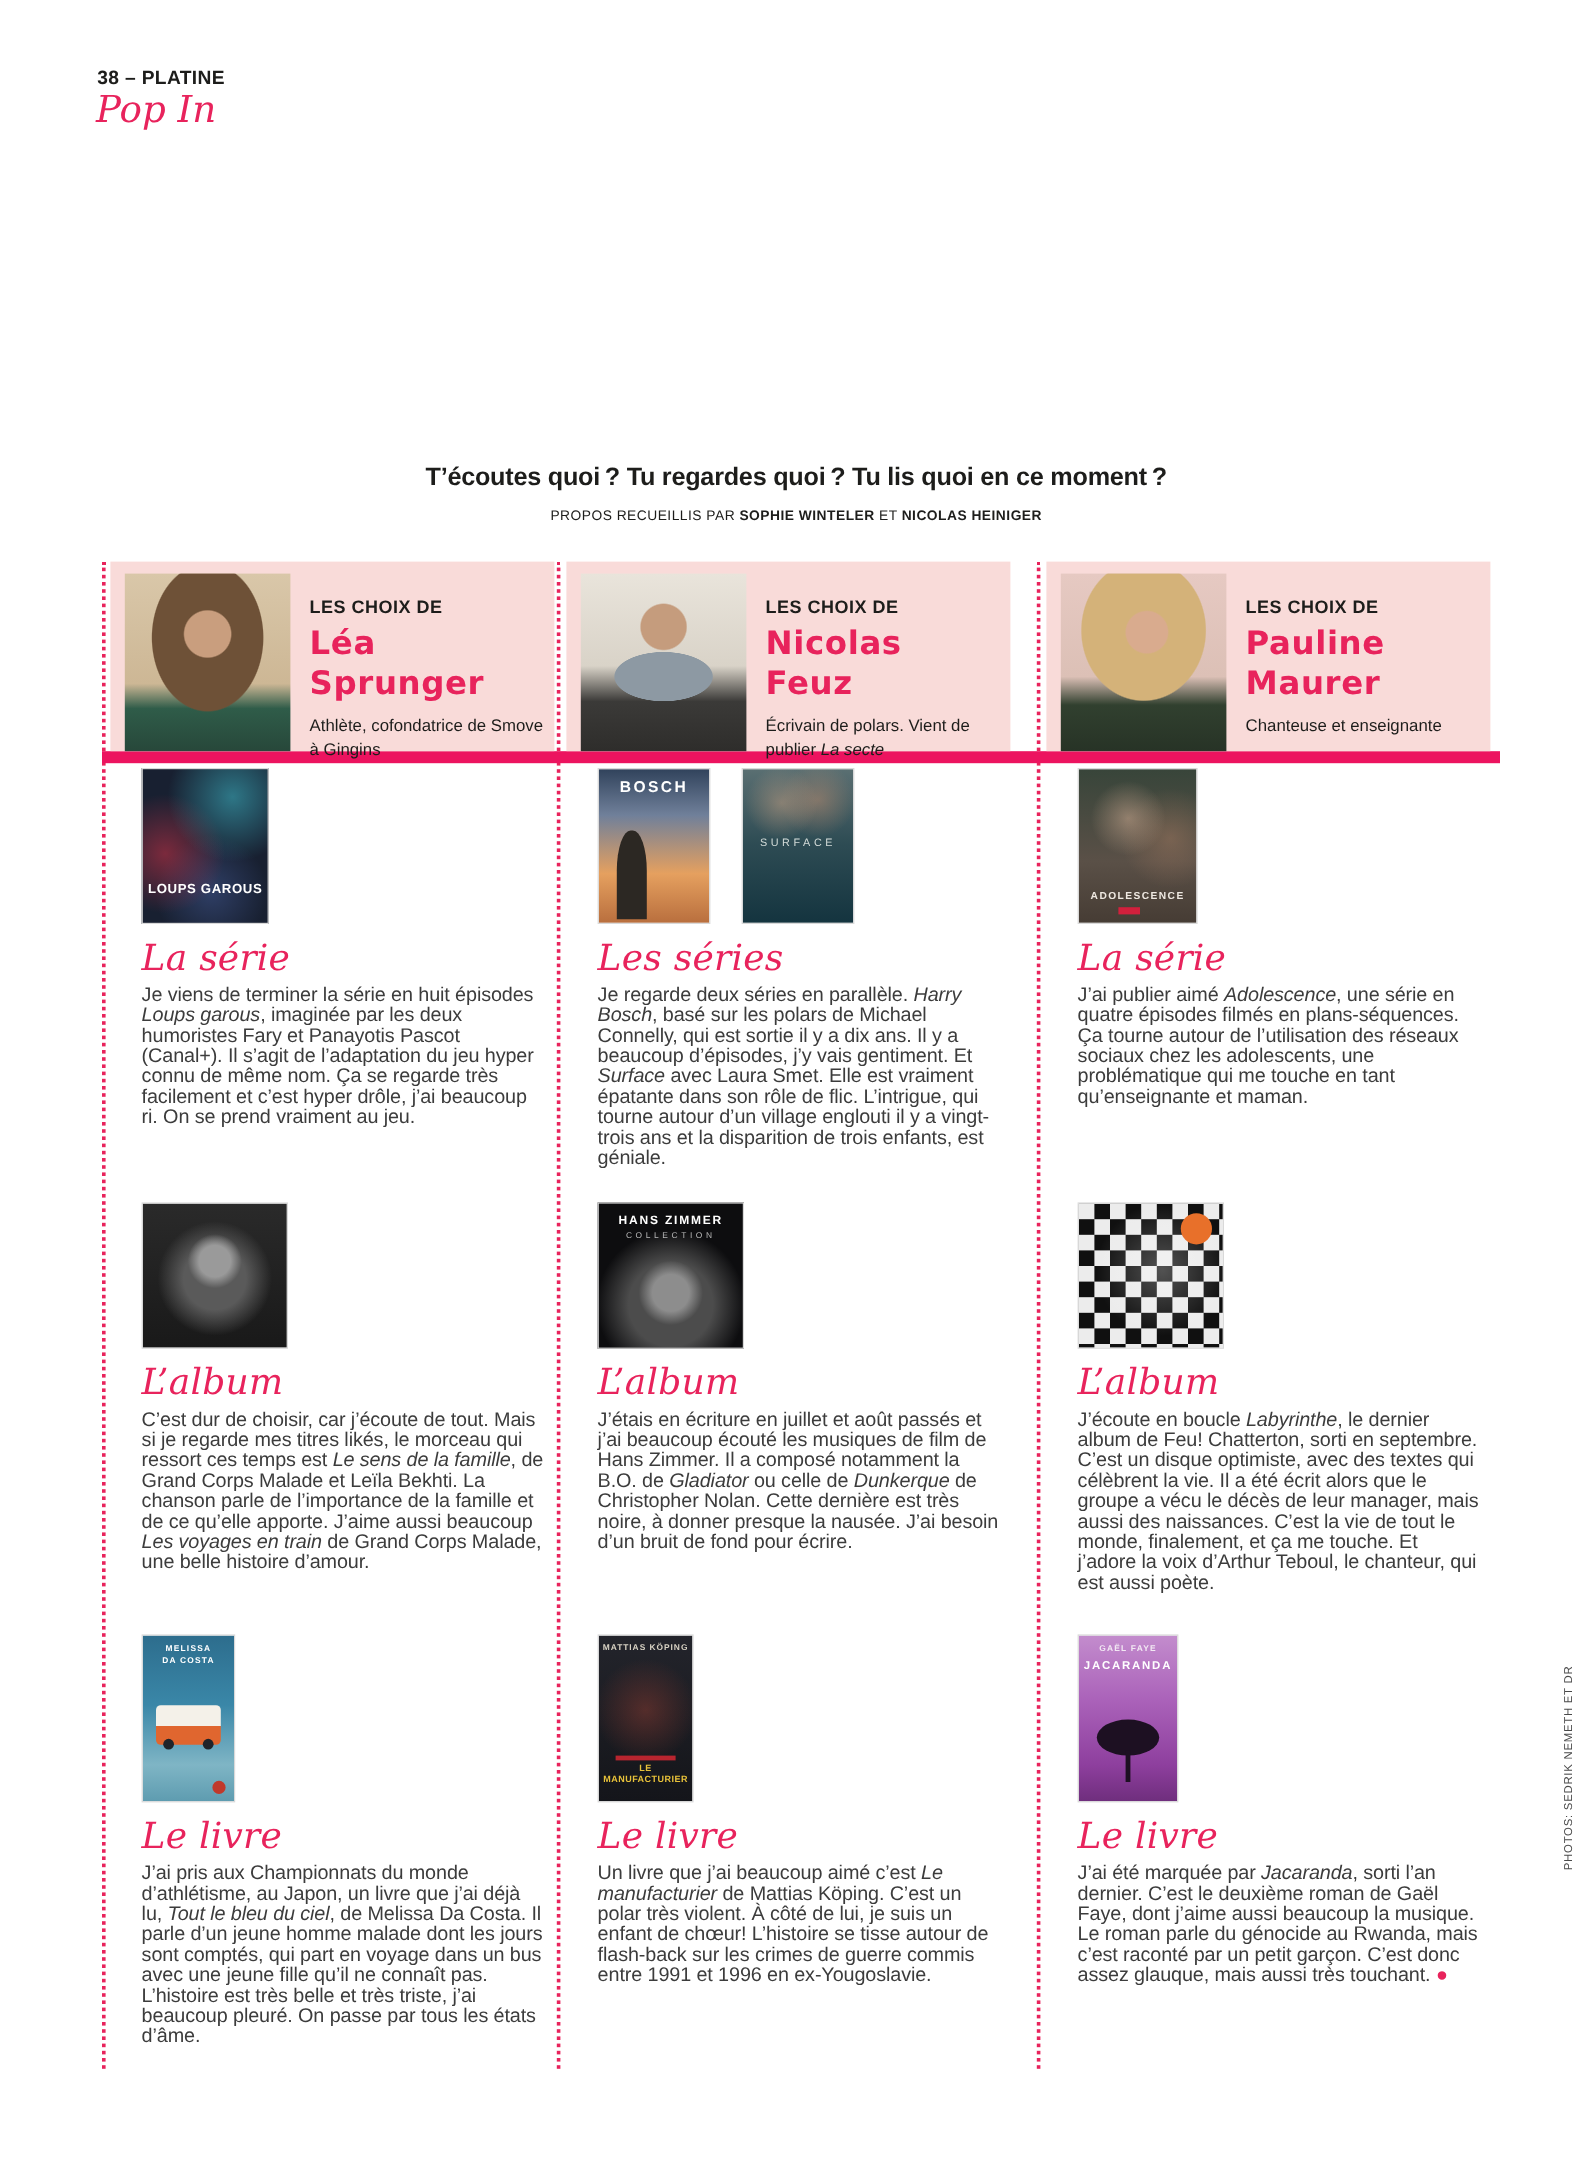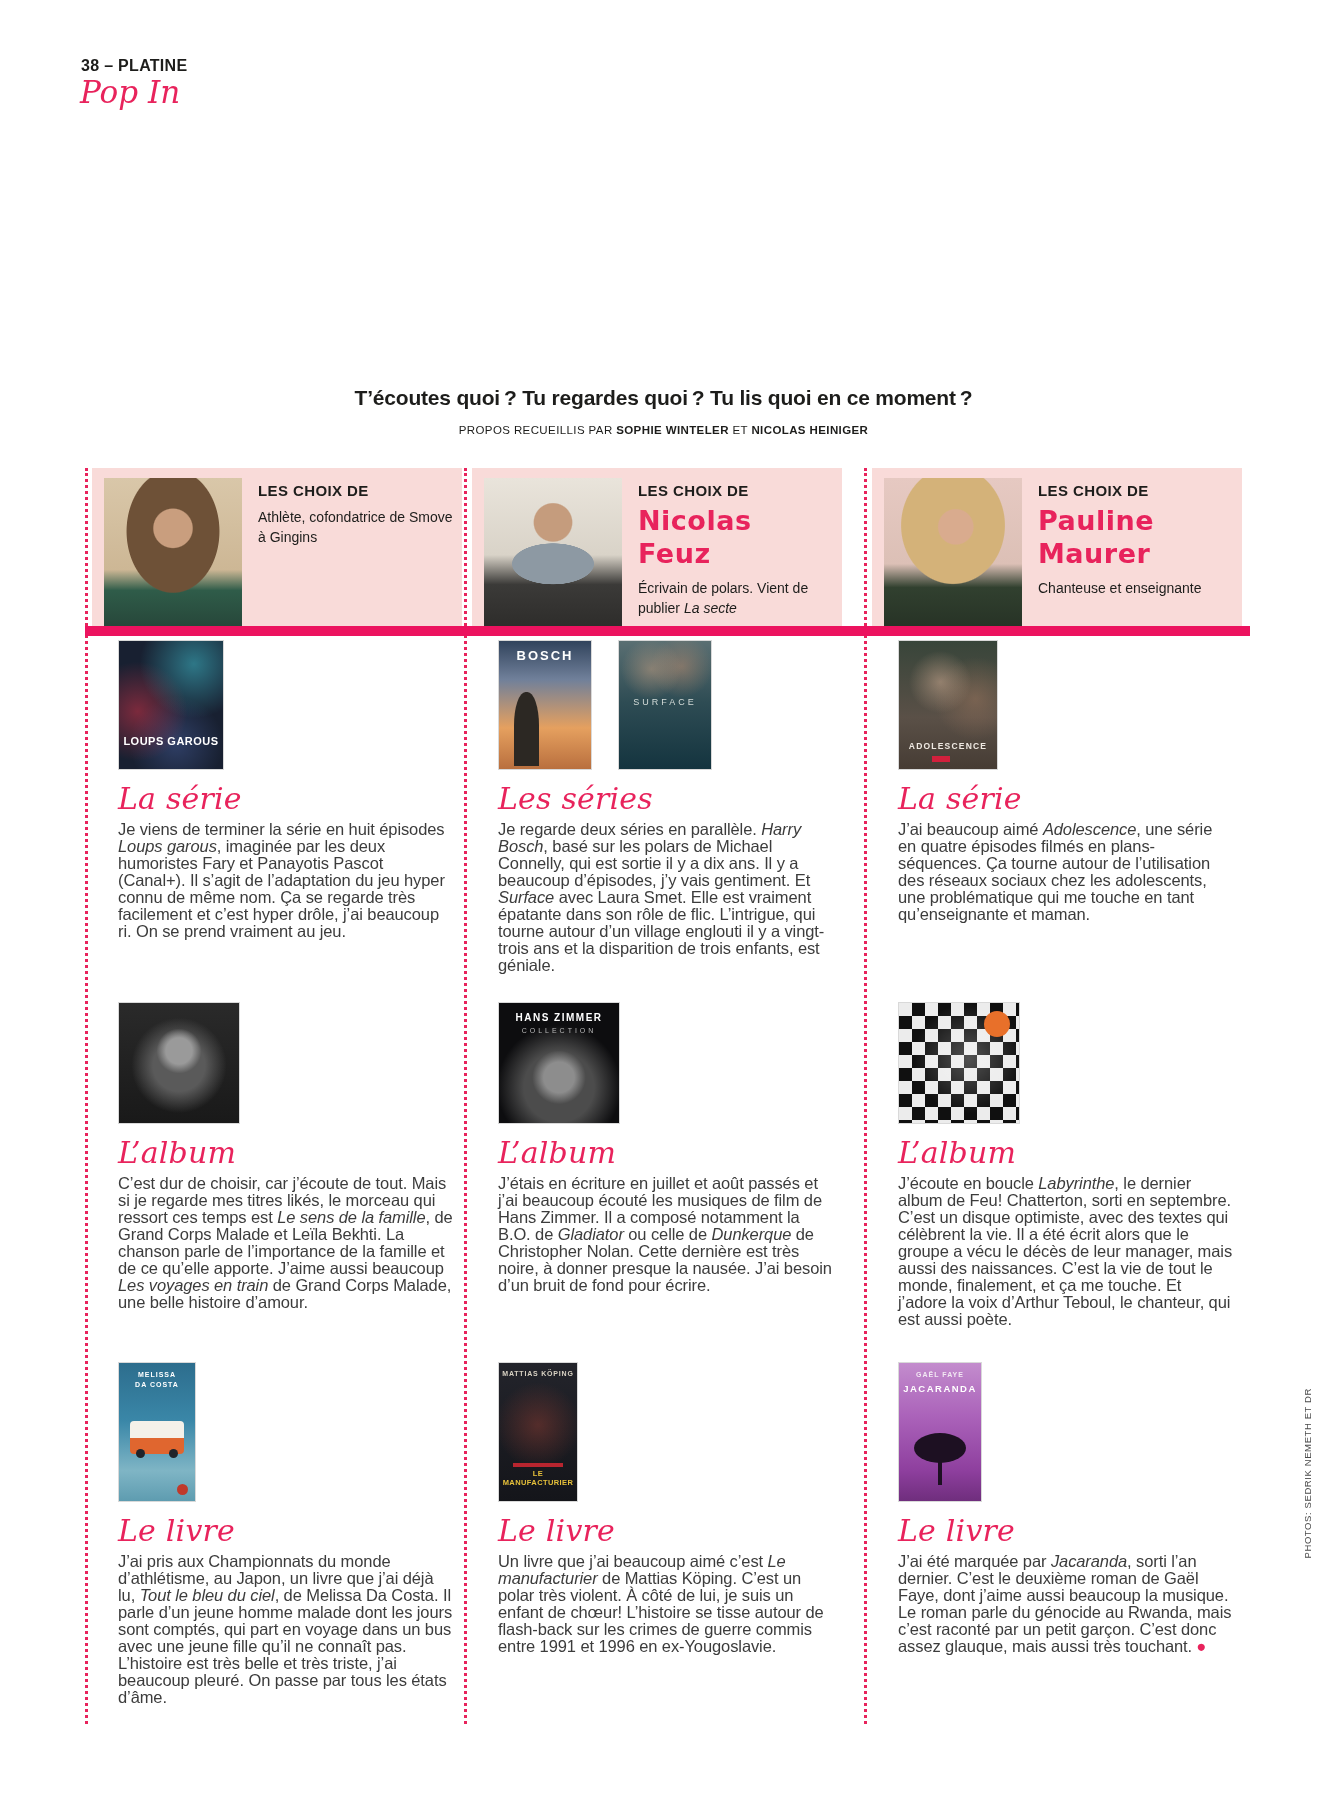--- a/index.html
+++ b/index.html
@@ -38,21 +38,21 @@
       radial-gradient(ellipse 34% 42% at 50% 36%, #6e5137 0 98%, transparent 100%),
       linear-gradient(180deg,#d9c7a9 0%,#cdb795 62%,#2f5c49 76%,#27473a 100%);}
   .portrait-nicolas{background:
       radial-gradient(circle at 50% 30%, #c59c7d 0 15%, transparent 16%),
       radial-gradient(ellipse 30% 14% at 50% 58%, #8d99a3 0 98%, transparent 100%),
       linear-gradient(180deg,#e9e4db 0%,#d9d3c8 52%,#3b3a38 72%,#2e2d2b 100%);}
   .portrait-pauline{background:
       radial-gradient(circle at 52% 33%, #d9ab8e 0 14%, transparent 15%),
       radial-gradient(ellipse 38% 40% at 50% 32%, #d4b279 0 98%, transparent 100%),
       linear-gradient(180deg,#e6c9c2 0%,#dcc0b6 58%,#31402f 74%,#273326 100%);}
-  .card-info{padding:14px 8px 0 16px;}
+  .card-info{padding:30px 8px 0 16px;}
   .kicker{font-size:15px;font-weight:bold;color:#1d1d1b;letter-spacing:.4px;}
   .bubble-name{margin-top:5px;font-family:"DejaVu Sans",sans-serif;font-weight:bold;
                font-size:27px;line-height:33px;color:var(--accent);letter-spacing:.5px;}
   .person-desc{margin-top:8px;font-size:14px;line-height:20px;color:#1d1d1b;}
   
   .sec{position:absolute;left:26px;right:8px;}
   .sec-serie{top:172px;} .sec-album{top:534px;} .sec-livre{top:894px;}
   .sec-heading{font-family:"DejaVu Serif",serif;font-style:italic;font-size:30px;line-height:34px;
                color:var(--accent);margin:12px 0 5px 0;letter-spacing:.2px;}
   .sec-text{font-size:16.5px;line-height:17px;color:var(--body);letter-spacing:-.1px;}
@@ -151,20 +151,24 @@
     <div class="divider d1"></div>
     <div class="divider d2"></div>
     <div class="divider d3"></div>
     <div class="bigbar"></div>
 
     <div class="col c1">
       <div class="person-card">
         <div class="portrait portrait-lea"></div>
         <div class="card-info">
           <div class="kicker">LES CHOIX DE</div>
+          <div class="bubble-name">
+            <div>Léa</div>
+            <div>Sprunger</div>
+          </div>
           <div class="person-desc"><span>Athlète, cofondatrice de Smove à Gingins</span></div>
         </div>
       </div>
 
       <div class="sec sec-serie">
         <div class="cover-row">
           <div class="cover cover-loups">
             <div class="cv-line">LOUPS GAROUS</div>
           </div>
         </div>
@@ -262,21 +266,21 @@
       </div>
 
       <div class="sec sec-serie">
         <div class="cover-row">
           <div class="cover cover-adolescence">
             <div class="cv-line">ADOLESCENCE</div>
             <div class="red-chip"></div>
           </div>
         </div>
         <div class="sec-heading">La série</div>
-        <div class="sec-text"><span>J’ai beaucoup aimé </span><i>Adolescence</i><span>, une série en quatre épisodes filmés en plans-séquences. Ça tourne autour de l’utilisation des réseaux sociaux chez les adolescents, une problématique qui me touche en tant qu’enseignante et maman.</span></div>
+        <div class="sec-text"><span>J’ai publier aimé </span><i>Adolescence</i><span>, une série en quatre épisodes filmés en plans-séquences. Ça tourne autour de l’utilisation des réseaux sociaux chez les adolescents, une problématique qui me touche en tant qu’enseignante et maman.</span></div>
       </div>
 
       <div class="sec sec-album">
         <div class="cover-row">
           <div class="cover cover-feu">
             <div class="orange-dot"></div>
           </div>
         </div>
         <div class="sec-heading">L’album</div>
         <div class="sec-text"><span>J’écoute en boucle </span><i>Labyrinthe</i><span>, le dernier album de Feu! Chatterton, sorti en septembre. C’est un disque optimiste, avec des textes qui célèbrent la vie. Il a été écrit alors que le groupe a vécu le décès de leur manager, mais aussi des naissances. C’est la vie de tout le monde, finalement, et ça me touche. Et j’adore la voix d’Arthur Teboul, le chanteur, qui est aussi poète.</span></div>

